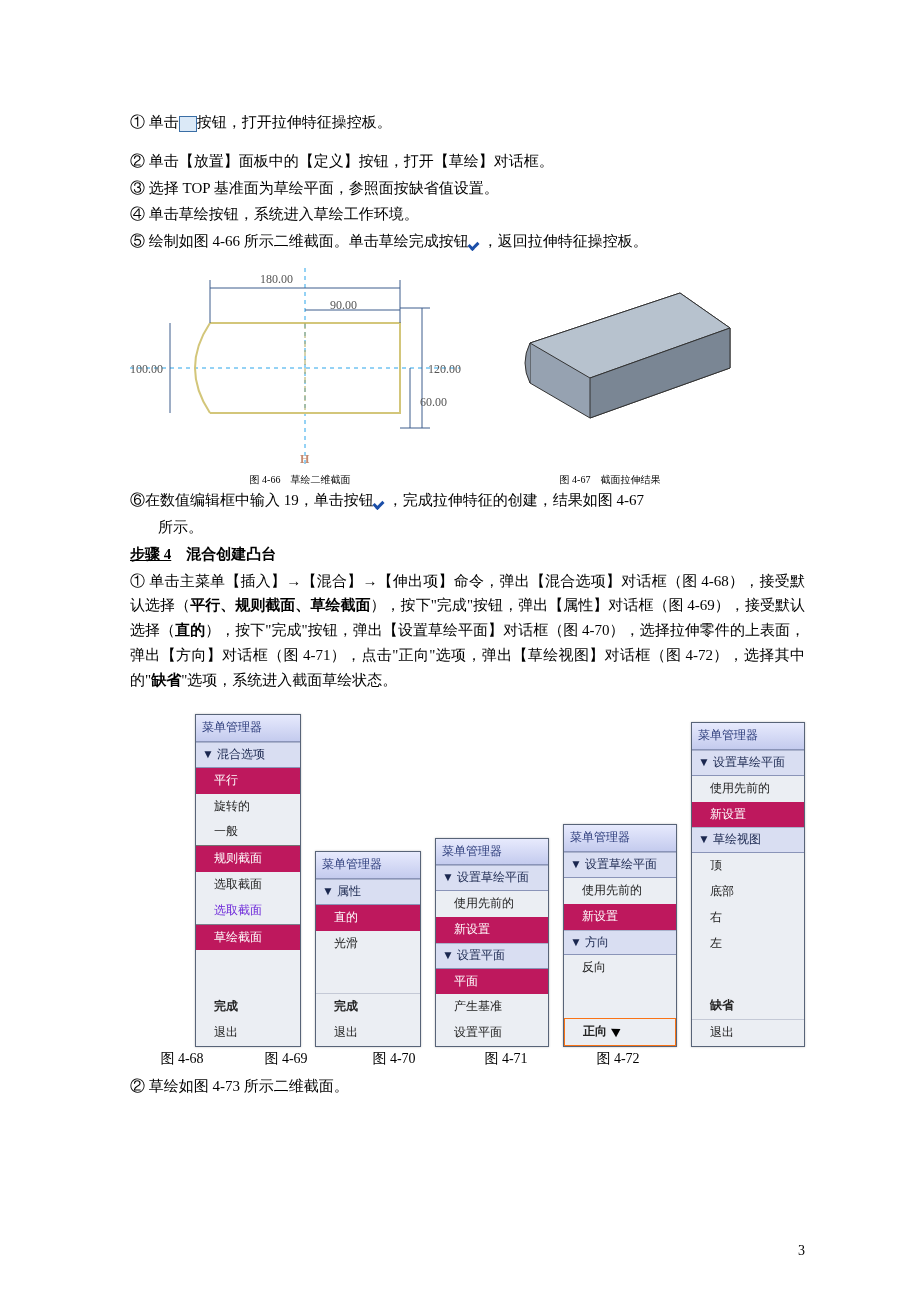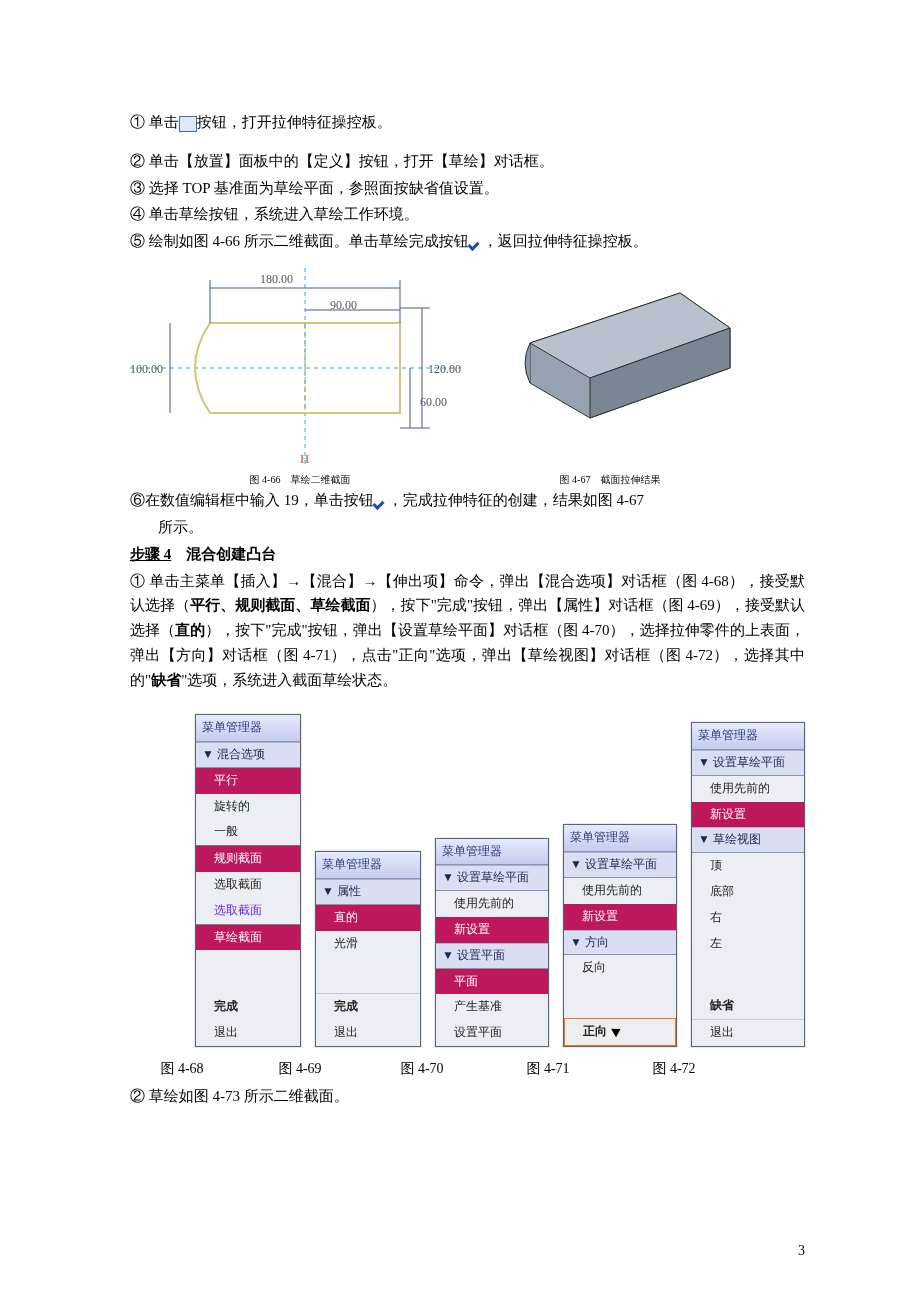--- a/index.html
+++ b/index.html
@@ -68,21 +68,21 @@
   .cursor {
     display: inline-block; width: 12px; height: 12px;
     position: relative; vertical-align: middle; margin-left: 6px;
   }
   .cursor::before {
     content: ""; position: absolute; left: 0; top: 0;
     border-left: 8px solid #000; border-top: 5px solid transparent;
     border-bottom: 5px solid transparent; transform: rotate(-30deg);
   }
 
-  .menu-captions { display: flex; gap: 14px; margin-top: 10px; font-size: 14px; font-family: Liberation Serif, serif; }
+  .menu-captions { display: flex; margin-top: 0; font-size: 14px; font-family: Liberation Serif, serif; }
   .menu-captions span { text-align: center; }
 
   .page-num { position: absolute; right: 115px; bottom: 40px; font-size: 14px; }
 </style>
 </head>
 <body>
 
 <p>
   <span>① 单击</span><span class="icon-box"></span><span>按钮，打开拉伸特征操控板。</span>
 </p>

